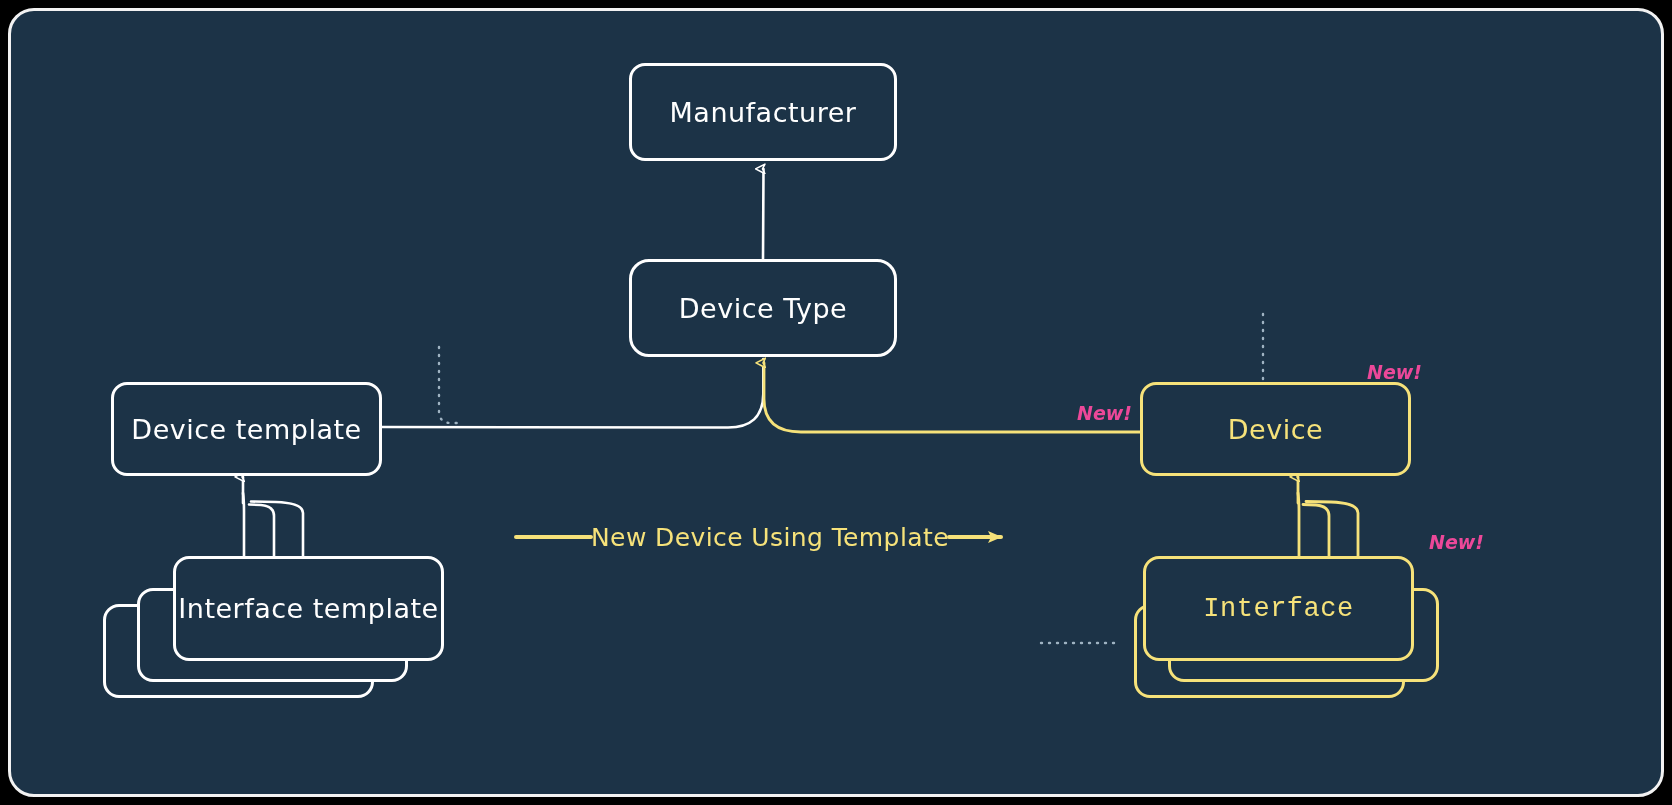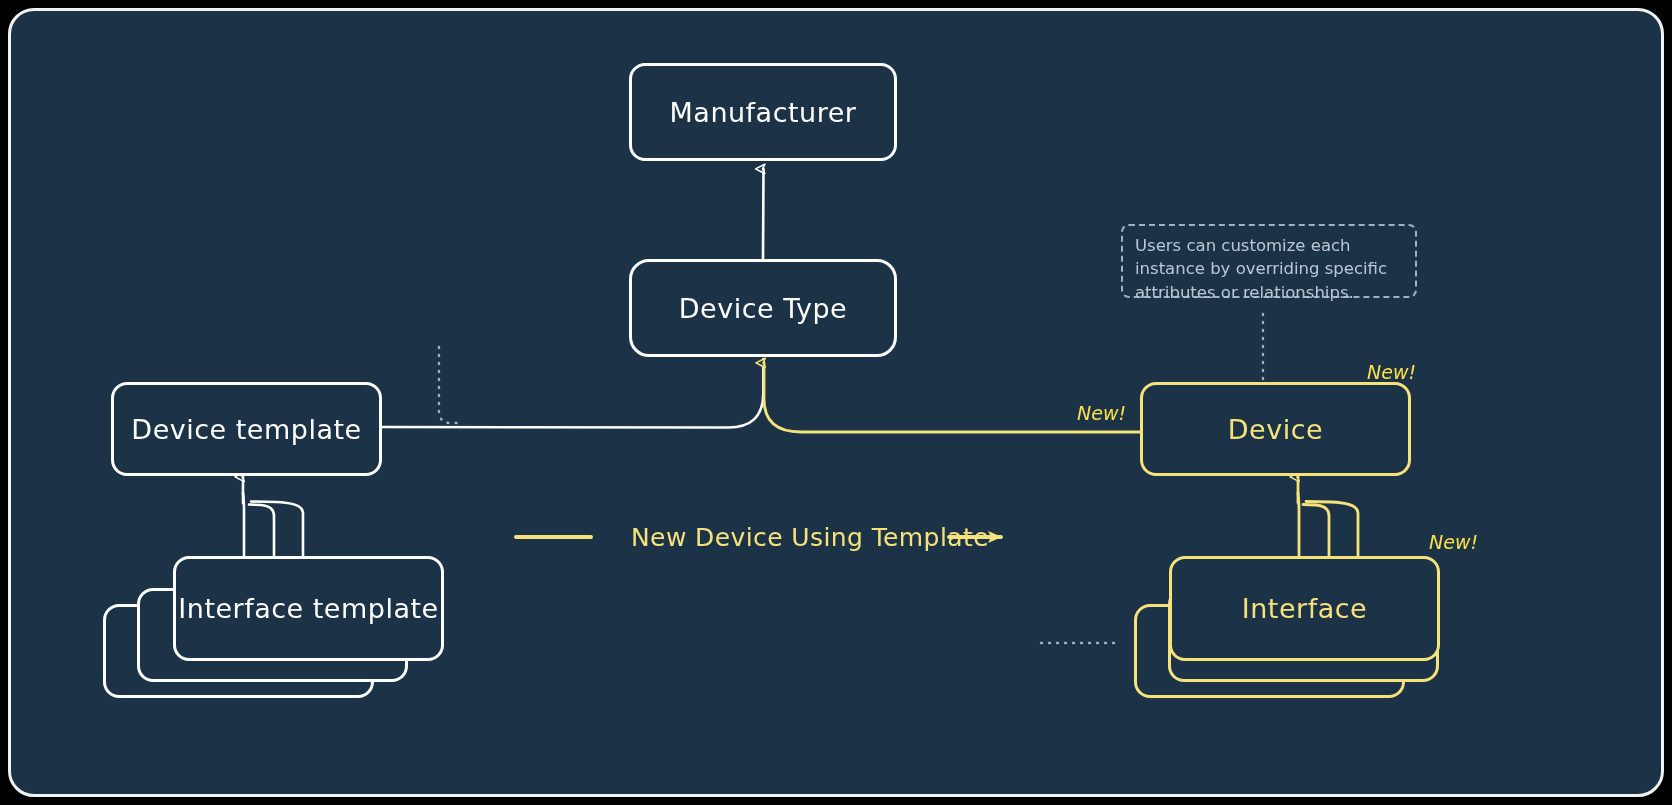--- a/index.html
+++ b/index.html
@@ -39,22 +39,22 @@
   .note{
     position:absolute;box-sizing:border-box;
     border:2px dashed #9fb3c2;border-radius:8px;
     background:transparent;color:#b9c9d6;
     padding:8px 12px;line-height:1.42;font-size:16.5px;
     white-space:pre-line;
   }
 
   
   .tag{
-    position:absolute;color:#fde047;font-size:19px;
-    font-style:italic;white-space:nowrap;
+    position:absolute;color:#ec4899;font-size:19px;
+    font-style:italic;white-space:nowrap;font-weight:bold;
   }
   .arrow-label{
     position:absolute;color:#f6e27a;font-size:25px;
     white-space:nowrap;letter-spacing:.4px;
   }
 </style>
 </head>
 <body>
 
 <div id="root">
@@ -143,31 +143,28 @@
     <div class="node yellow" style="left:1129px;top:371px;width:271px;height:94px;">
       <span class="lbl">Device</span>
     </div>
 
     <div class="node" style="left:162px;top:545px;width:271px;height:105px;">
       <span class="lbl">Interface template</span>
     </div>
 
     <div class="ghost yellow" style="left:1123px;top:593px;width:271px;height:94px;"></div>
     <div class="ghost yellow" style="left:1157px;top:577px;width:271px;height:94px;"></div>
-    <div class="node yellow" style="left:1158px;top:545px;width:271px;height:105px;">
+    <div class="node yellow" style="left:1132px;top:545px;width:271px;height:105px;font-family:Liberation Mono, monospace;">
       <span class="lbl">Interface</span>
     </div>
 
 
-    <div class="note" style="left:1110px;top:213px;width:296px;height:74px;">Users can customize each
-instance by overriding specific
-attributes or relationships.</div>
 
 
-    <div class="arrow-label" style="left:580px;top:512px;margin-left:40px;">New Device Using Template</div>
+    <div class="arrow-label" style="left:580px;top:512px;">New Device Using Template</div>
 
     <div class="tag" style="left:1066px;top:391px;">New!</div>
 
     <div class="tag" style="left:1356px;top:350px;">New!</div>
 
     <div class="tag" style="left:1418px;top:520px;">New!</div>
 
   </div>
 </div>
 

